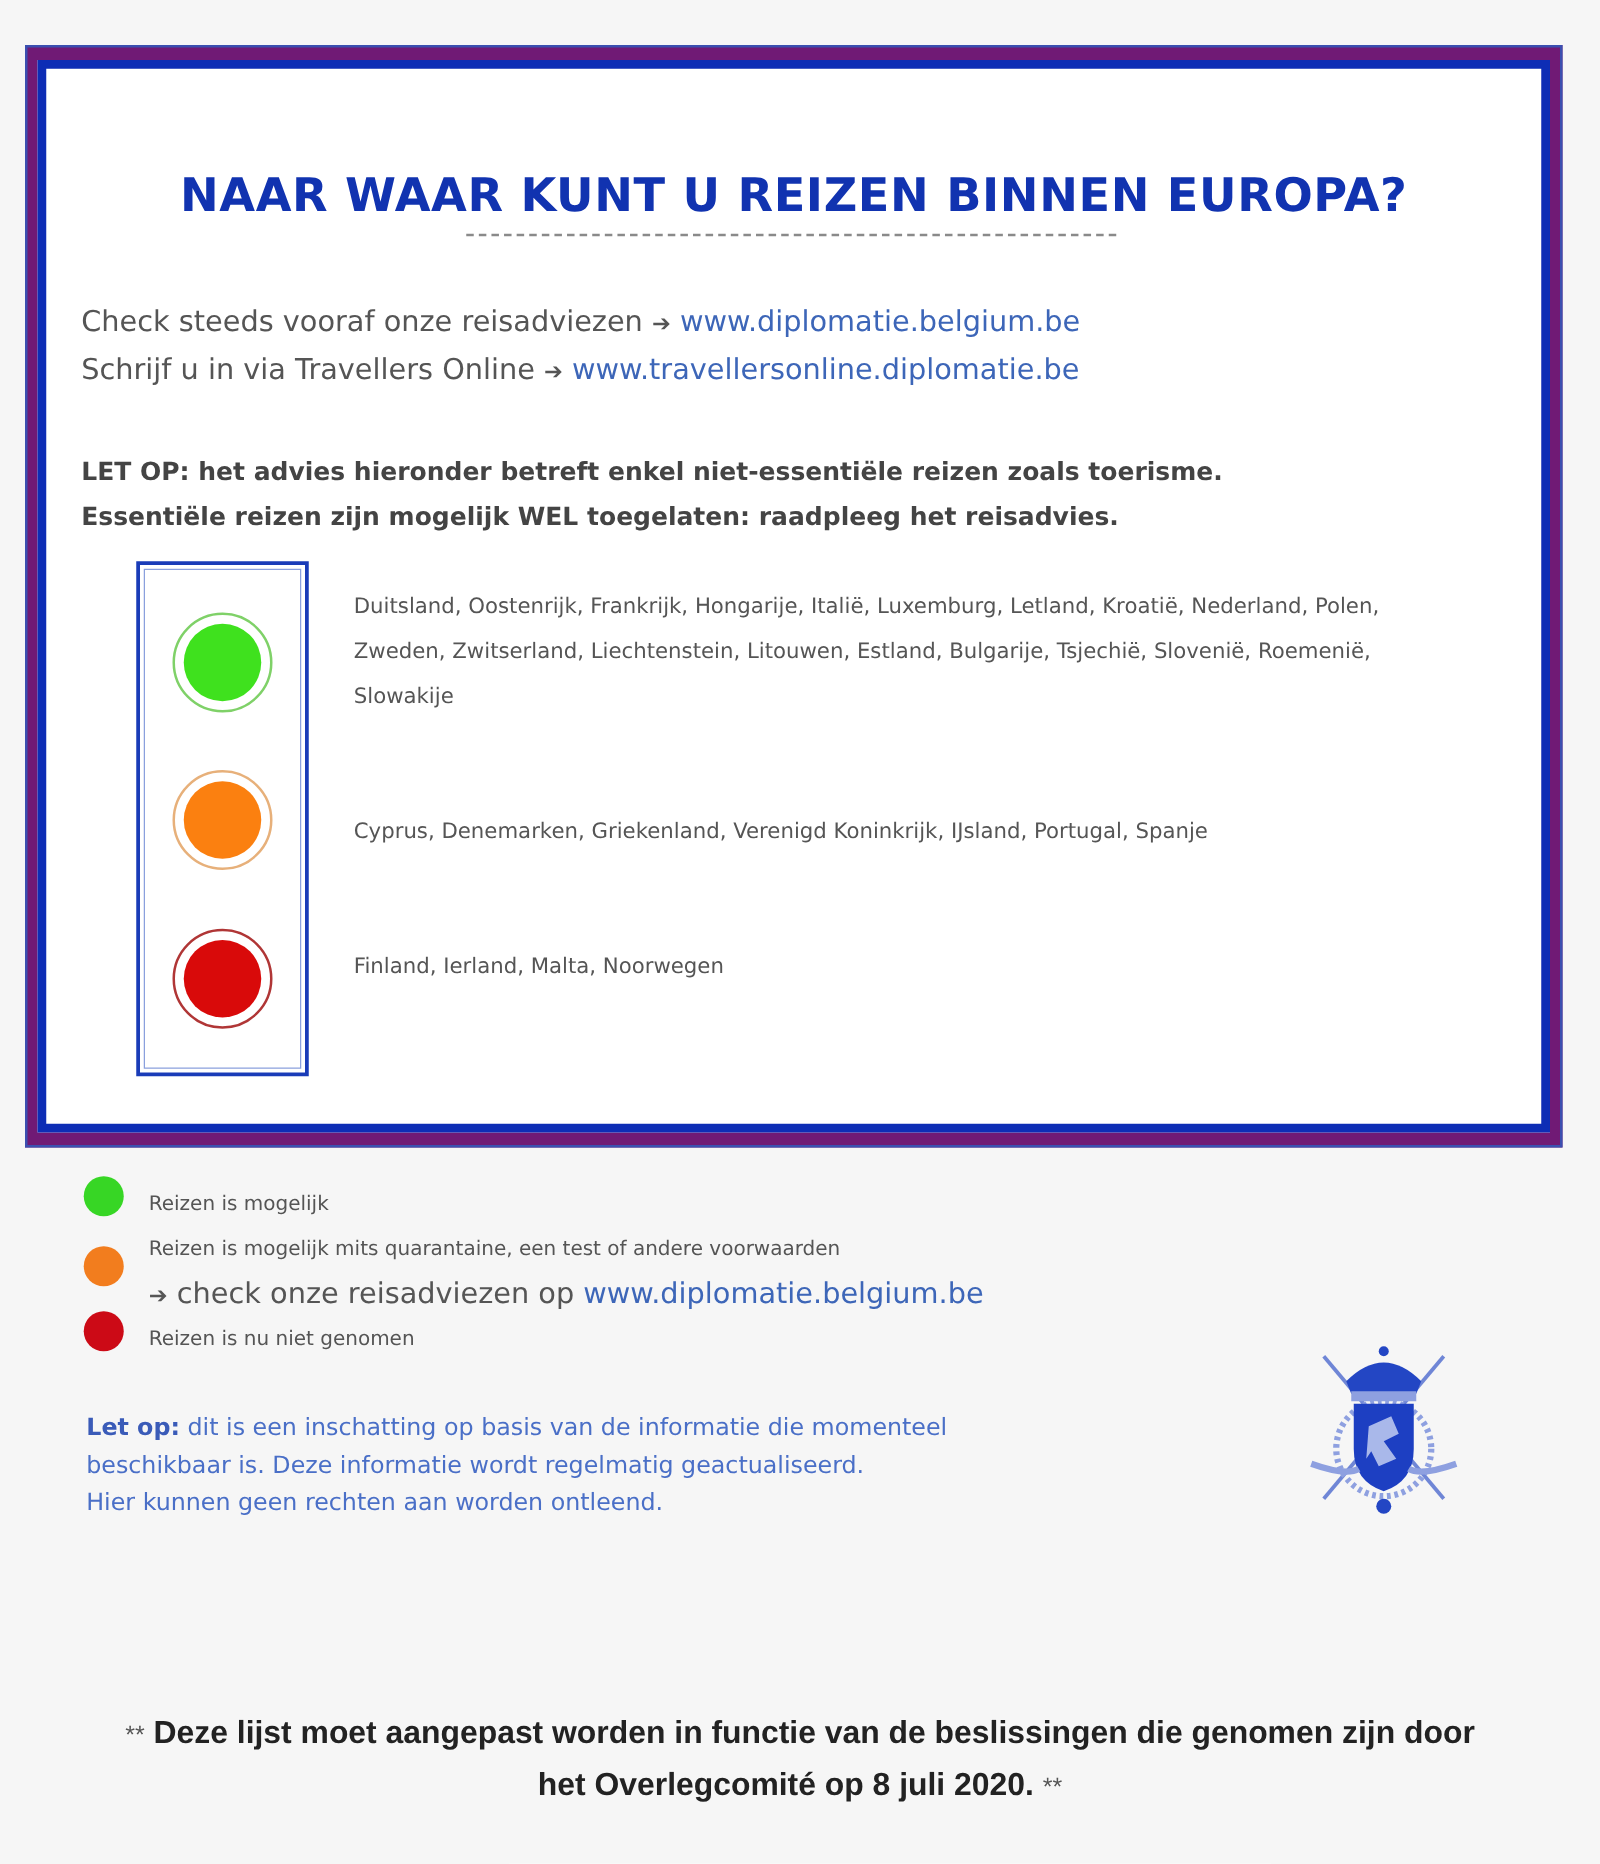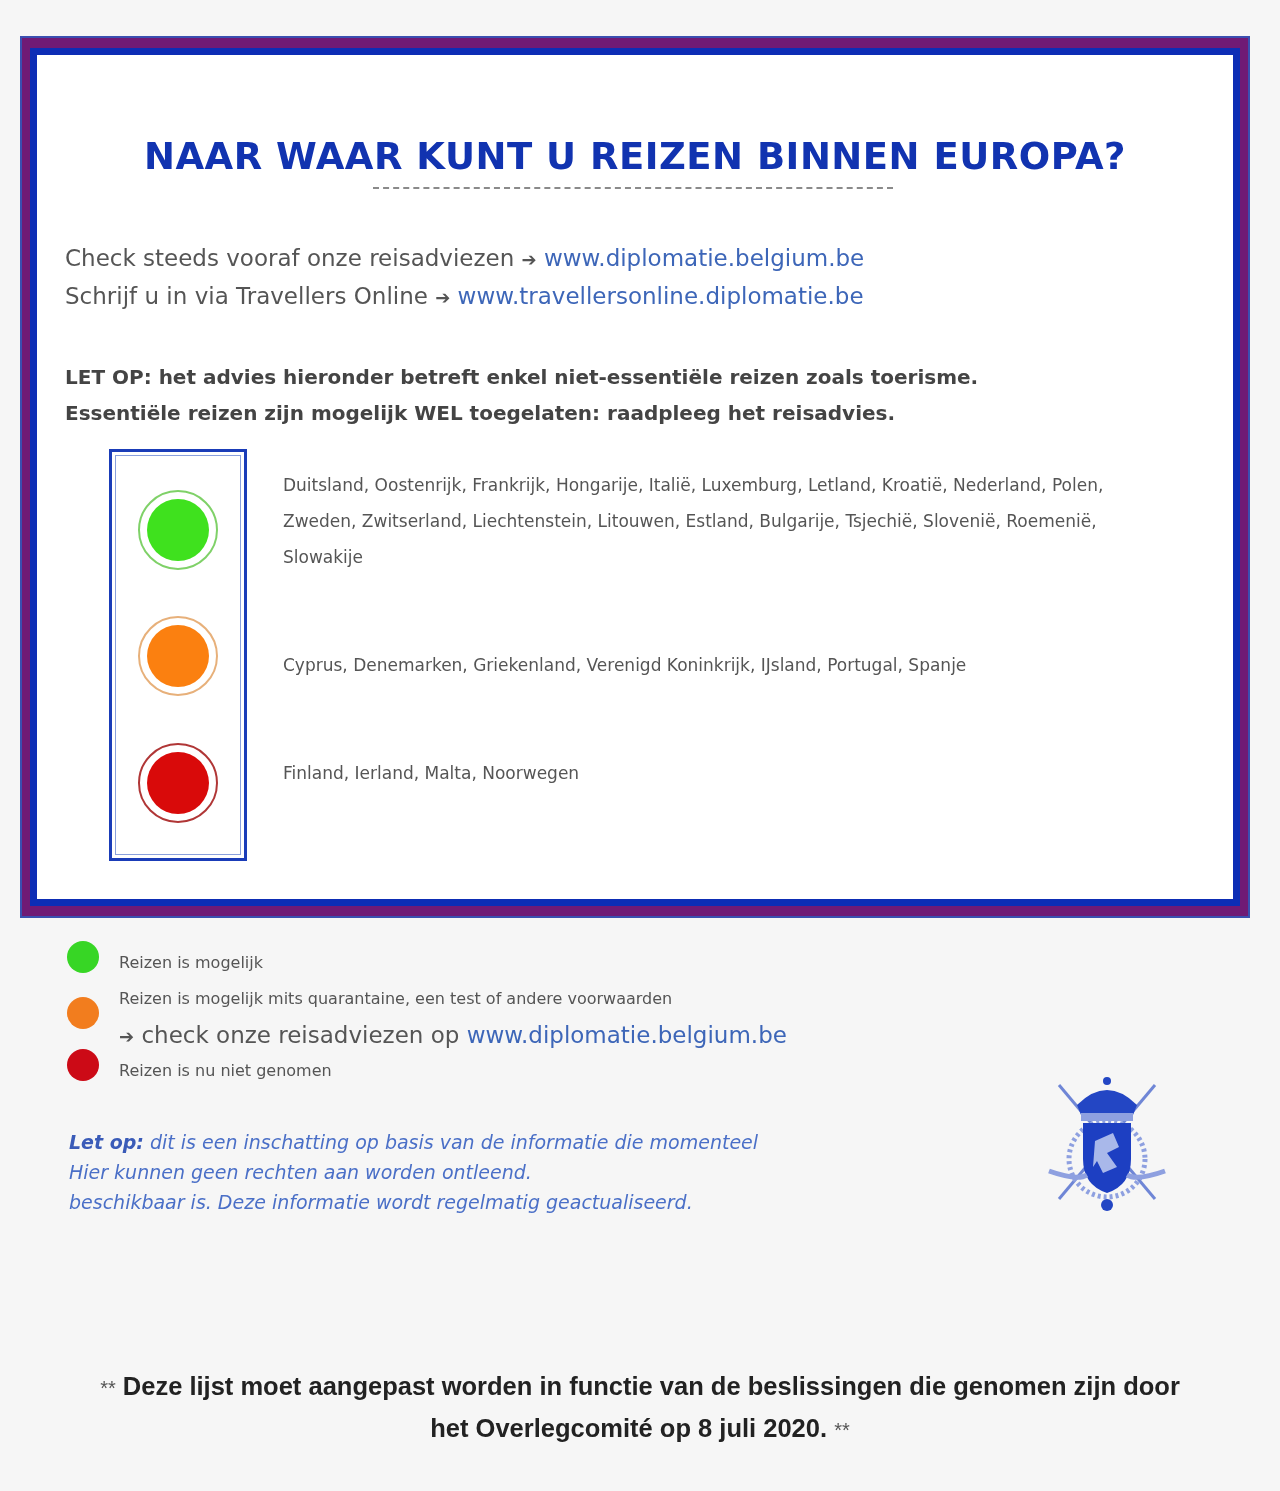--- a/index.html
+++ b/index.html
@@ -121,21 +121,20 @@
     padding-left: 54px;
   }
   .legend-sub .link { color: #3d66b8; }
   .legend-sub .arrow { font-size: 18px; }
   .disclaimer {
     position: absolute;
     left: 32px; top: 1072px;
     font-size: 19px;
     line-height: 30px;
     color: #4a6fc7;
-    font-style: italic;
   }
   .disclaimer .label { font-weight: bold; color: #3a5bb8; }
   .crest {
     position: absolute;
     left: 1000px; top: 1012px;
     width: 140px; height: 150px;
   }
   .footnote {
     position: absolute;
     left: 0; right: 0; top: 1366px;
@@ -206,22 +205,22 @@
         <span class="link">www.diplomatie.belgium.be</span>
       </div>
       <div class="legend-item red">
         <span class="legend-dot"></span>
         <span>Reizen is nu niet genomen</span>
       </div>
     </div>
 
     <div class="disclaimer">
       <div><span class="label">Let op:</span> <span>dit is een inschatting op basis van de informatie die momenteel</span></div>
+      <div>beschikbaar is. Deze informatie wordt regelmatig geactualiseerd.</div>
       <div>Hier kunnen geen rechten aan worden ontleend.</div>
-      <div>beschikbaar is. Deze informatie wordt regelmatig geactualiseerd.</div>
     </div>
 
     <svg class="crest" viewBox="0 0 140 150">
       <line x1="22" y1="18" x2="118" y2="132" stroke="#6f86d6" stroke-width="3"></line>
       <line x1="118" y1="18" x2="22" y2="132" stroke="#6f86d6" stroke-width="3"></line>
       <path d="M40 38 Q70 8 100 38 L96 48 L44 48 Z" fill="#2346c4"></path>
       <circle cx="70" cy="14" r="4" fill="#2346c4"></circle>
       <rect x="44" y="46" width="52" height="8" fill="#8ea0e0"></rect>
       <circle cx="70" cy="92" r="38" fill="none" stroke="#8ea0e0" stroke-width="5" stroke-dasharray="3 3"></circle>
       <path d="M46 56 L94 56 L94 92 Q94 118 70 126 Q46 118 46 92 Z" fill="#1d3fc2"></path>

